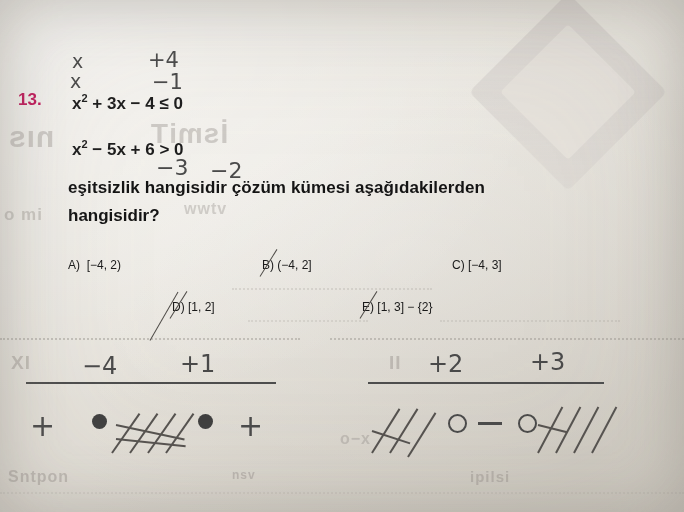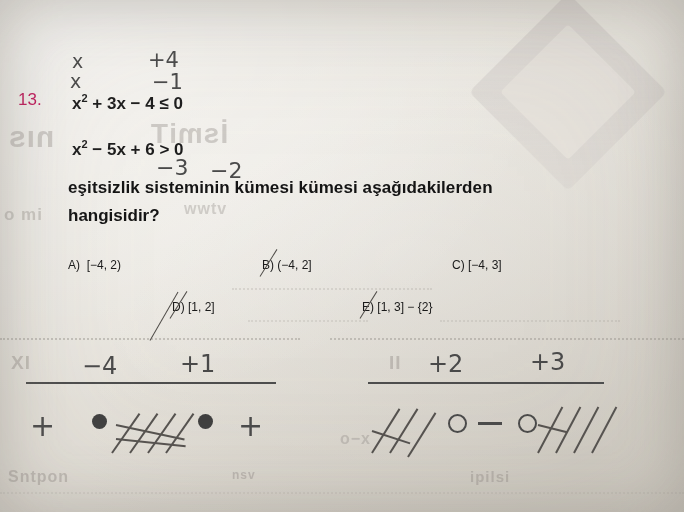--- a/index.html
+++ b/index.html
@@ -53,21 +53,21 @@
   .ghost.g8{left:232px;top:468px;font-size:12px;color:rgba(150,145,140,.45);}
   .ghost.g9{left:470px;top:468px;font-size:15px;color:rgba(150,145,140,.45);}
   .ghost.g10{left:340px;top:430px;font-size:16px;color:rgba(150,145,140,.40);}
 
   
   .dots{position:absolute;height:0;border-top:2px dotted rgba(150,146,140,.45);}
 
   
   .qnum{
     position:absolute;left:18px;top:90px;
-    font-weight:normal;font-size:17px;color:#c2185b;
+    font-weight:bold;font-size:17px;color:#c2185b;
   }
   .line{
     position:absolute;color:#1d1d1d;font-size:17px;
   }
   .ineq1{left:72px;top:92px;font-weight:bold;}
   .ineq2{left:72px;top:138px;font-weight:bold;}
   .stmt{left:68px;top:178px;font-size:17px;font-weight:bold;color:#141414;letter-spacing:.1px;}
   .stmt2{left:68px;top:206px;font-size:17px;font-weight:bold;color:#141414;}
   sup{font-size:11px;vertical-align:super;}
 
@@ -156,21 +156,21 @@
 <div class="qnum">13.</div>
 
 <div class="line ineq1">
   <span>x</span><sup>2</sup><span> + 3x − 4 ≤ 0</span>
 </div>
 
 <div class="line ineq2">
   <span>x</span><sup>2</sup><span> − 5x + 6 &gt; 0</span>
 </div>
 
-<div class="line stmt">eşitsizlik sisteminin kümesi kümesi aşağıdakilerden</div>
+<div class="line stmt">eşitsizlik hangisidir çözüm kümesi aşağıdakilerden</div>
 <div class="line stmt2">hangisidir?</div>
 
 <div class="opt oA">
   <span>A)</span>
   &nbsp;<span>[−4, 2)</span>
 </div>
 <div class="opt oB">
   <span>B)</span>
   <span>(−4, 2]</span>
 </div>

